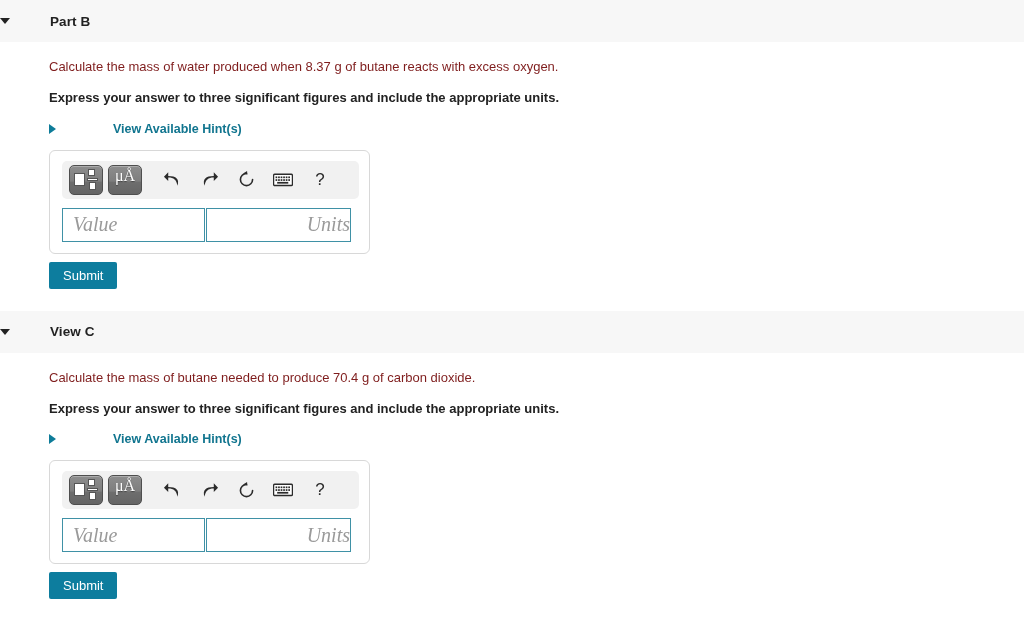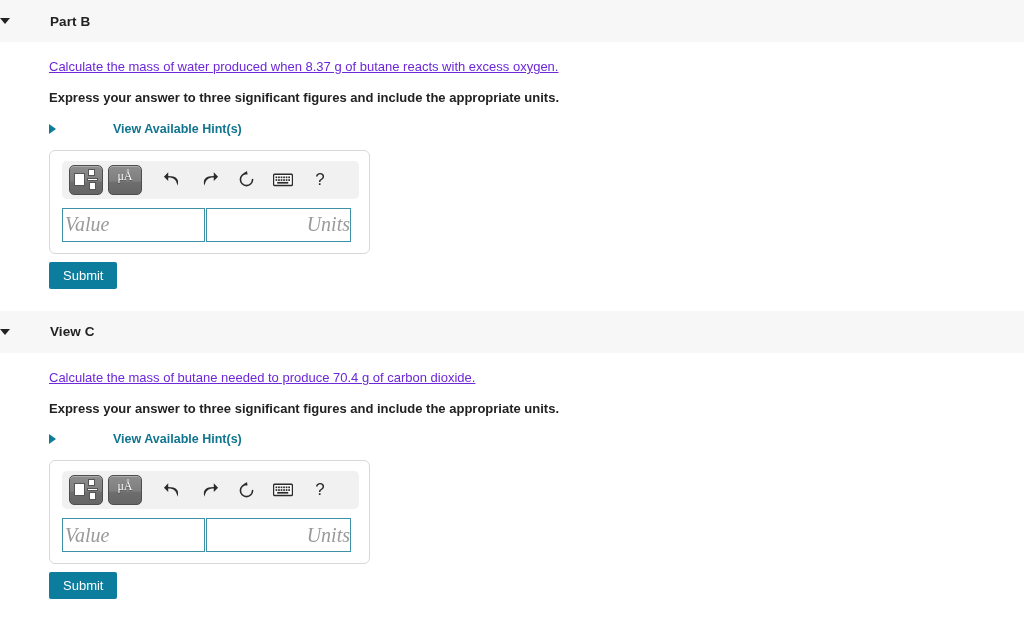--- a/index.html
+++ b/index.html
@@ -47,25 +47,24 @@
   }
 
   
   .part-body {
     padding-left: 49px;
     padding-top: 12px;
     box-sizing: border-box;
   }
   .question-text {
     font-size: 13px;
-    color: #6d28d9;
+    color: #7f1d1d;
     line-height: 1.45;
     margin: 0 0 0 0;
     padding-top: 4px;
-    text-decoration: underline;
   }
   .instruction-text {
     font-size: 13px;
     font-weight: bold;
     color: #222222;
     line-height: 1.45;
     margin: 12px 0 0 0;
   }
 
   
@@ -137,21 +136,21 @@
   .sq-c { left: 17px; top: 12px; width: 11px; height: 3px; background:#ffffff; border:none; }
   .sq-d { left: 19px; top: 16px; width: 7px;  height: 8px;  }
 
   .tb-btn-units {
     display: flex;
     align-items: flex-start;
     justify-content: center;
   }
   .tb-btn-units span {
     color: #ffffff;
-    font-size: 12px;
+    font-size: 16px;
     font-family: "Liberation Serif", serif;
     line-height: 20px;
     text-shadow: 0 1px 1px rgba(0,0,0,0.45);
   }
 
   .tb-icon {
     width: 30px;
     height: 30px;
     display: flex;
     align-items: center;
@@ -173,21 +172,21 @@
     display: flex;
     margin-top: 9px;
   }
   .ans-input {
     height: 34px;
     border: 1px solid #3f91a6;
     background: #ffffff;
     box-sizing: border-box;
     display: flex;
     align-items: center;
-    padding-left: 2px;
+    padding-left: 10px;
     cursor: text;
   }
   .ans-input-value { width: 143px; }
   .ans-input-units { width: 145px; margin-left: 1px; justify-content: flex-end; }
   .ph {
     font-family: "Liberation Serif", serif;
     font-style: italic;
     font-size: 20px;
     color: #9a9a9a;
   }

